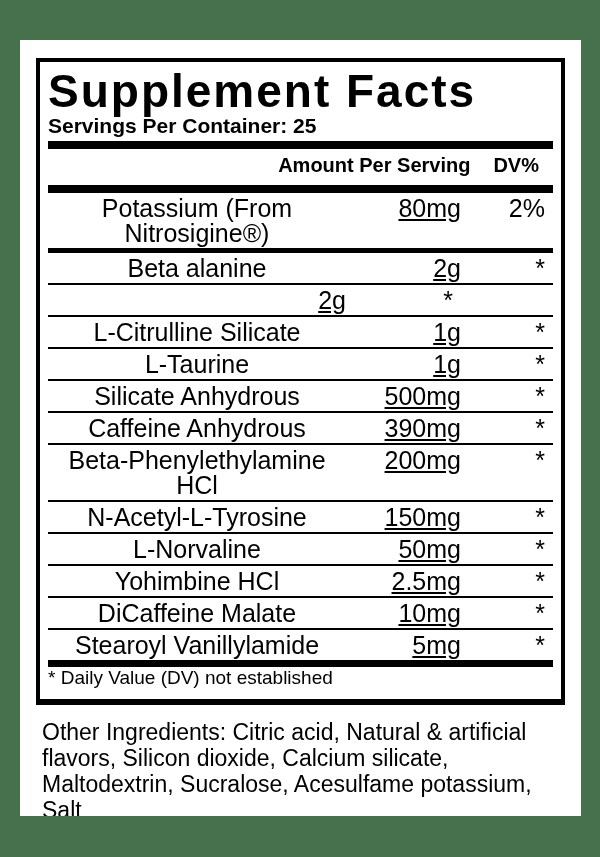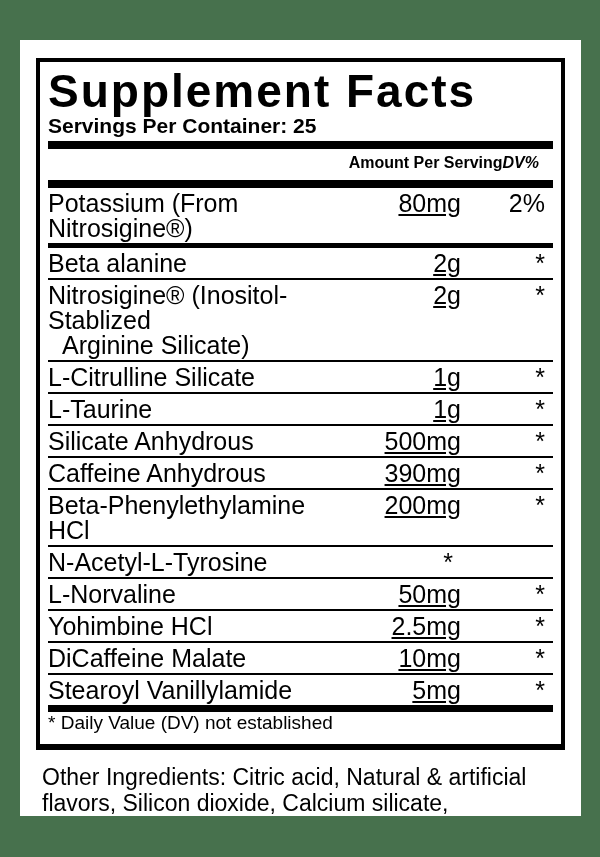--- a/index.html
+++ b/index.html
@@ -41,37 +41,37 @@
   }
   .bar { background: #000; }
   .bar-top { height: 8px; margin-top: 4px; }
   .bar-head { height: 8px; margin-top: 4px; }
   .bar-foot { height: 7px; }
   .head-row {
     display: flex;
     justify-content: flex-end;
     align-items: baseline;
     font-weight: bold;
-    font-size: 16px;
+    font-size: 20px;
     padding: 5px 0 4px;
   }
-  .head-dv { margin-right: 14px; font-style: italic; }
+  .head-dv { margin-left: 23px; margin-right: 14px; }
   .row {
     display: grid;
     grid-template-columns: 1fr 115px 92px;
     font-size: 25px;
     line-height: 25px;
     padding: 3px 0 2px;
     border-bottom: 2px solid #000;
   }
   .row.div-medium { border-bottom-width: 5px; }
   .row.div-none { border-bottom: none; }
   .row .amount { text-align: right; white-space: nowrap; text-decoration: underline; }
   .row .dv { text-align: right; padding-right: 8px; white-space: nowrap; }
-  .name-line { display: block; }
+  .name-line { display: block; text-align: center; }
   .name-line2 { display: block; padding-left: 14px; }
   .footnote {
     font-size: 19px;
     padding: 0 0 10px;
   }
   .other {
     margin: 14px 6px 0 22px;
     font-size: 23px;
     line-height: 26px;
   }
@@ -104,24 +104,20 @@
             <span class="dv">2%</span>
           </div>
           <div class="row div-thin">
             <span class="name">
               <span class="name-line">Beta alanine</span>
             </span>
             <span class="amount">2g</span>
             <span class="dv">*</span>
           </div>
           <div class="row div-thin">
-            <span class="name">
-              <span class="name-line">Nitrosigine® (Inositol-Stablized</span>
-              <span class="name-line2">Arginine Silicate)</span>
-            </span>
             <span class="amount">2g</span>
             <span class="dv">*</span>
           </div>
           <div class="row div-thin">
             <span class="name">
               <span class="name-line">L-Citrulline Silicate</span>
             </span>
             <span class="amount">1g</span>
             <span class="dv">*</span>
           </div>
@@ -150,20 +146,21 @@
             <span class="name">
               <span class="name-line">Beta-Phenylethylamine HCl</span>
             </span>
             <span class="amount">200mg</span>
             <span class="dv">*</span>
           </div>
           <div class="row div-thin">
             <span class="name">
               <span class="name-line">N-Acetyl-L-Tyrosine</span>
             </span>
+            <span class="amount">150mg</span>
             <span class="dv">*</span>
           </div>
           <div class="row div-thin">
             <span class="name">
               <span class="name-line">L-Norvaline</span>
             </span>
             <span class="amount">50mg</span>
             <span class="dv">*</span>
           </div>
           <div class="row div-thin">

